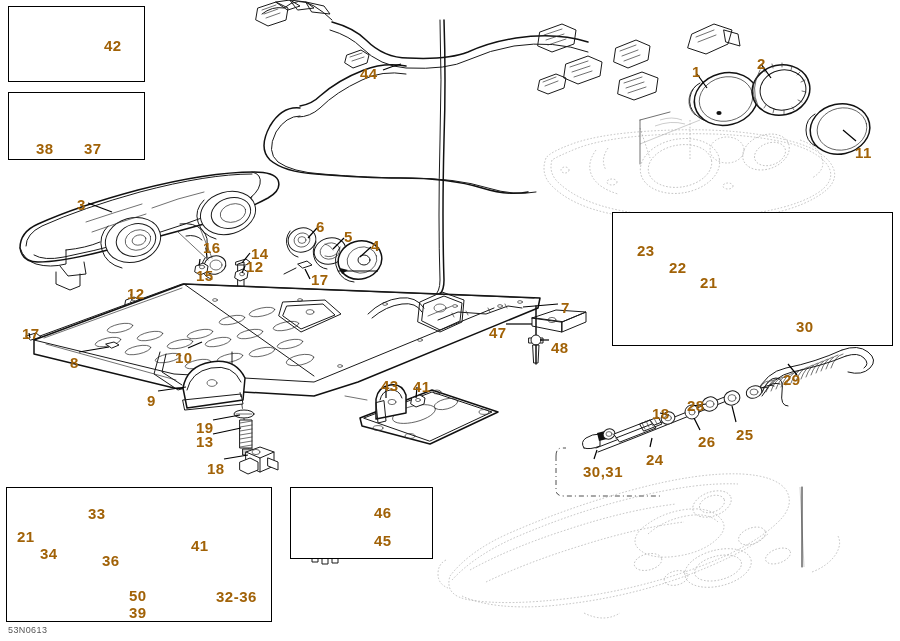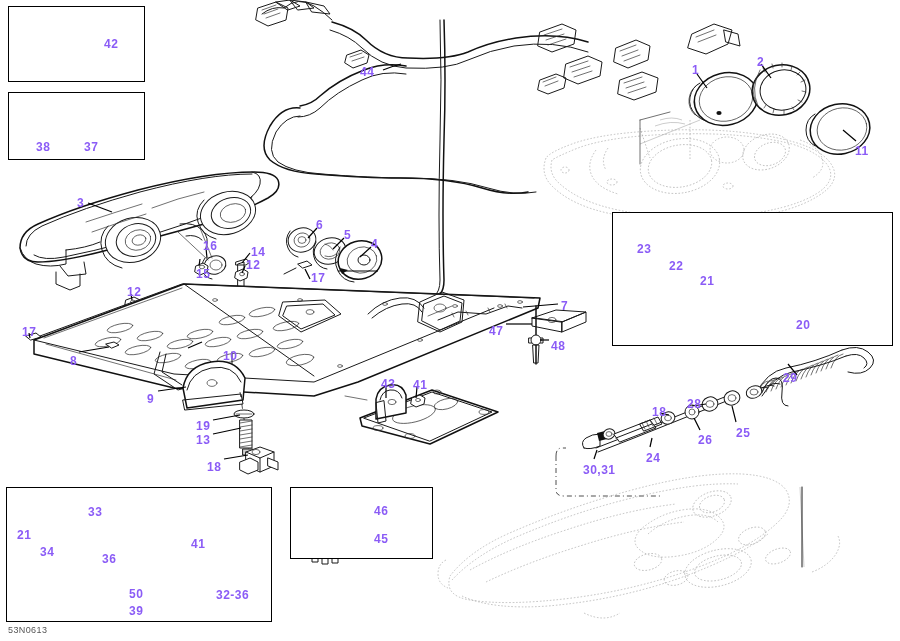--- a/index.html
+++ b/index.html
@@ -6,21 +6,21 @@
   body{
     width:900px;height:641px;position:relative;overflow:hidden;
     font-family:"Liberation Sans", sans-serif;
     color:#000;
   }
   #sheet{position:absolute;inset:0;}
   svg.layer{position:absolute;left:0;top:0;width:900px;height:641px;overflow:visible;}
   .lbl{
     position:absolute;
     font-family:"Liberation Sans", sans-serif;
-    font-size:12px;font-weight:700;color:#8b5cf6;
+    font-size:15px;font-weight:700;color:#a16207;
     letter-spacing:.5px;white-space:nowrap;line-height:1;
     user-select:none;
   }
   .wm{
     position:absolute;left:8px;top:625px;
     font-family:"Liberation Sans", sans-serif;
     font-size:9px;font-weight:400;color:#555;letter-spacing:.4px;
   }
   .ibox{
     position:absolute;border:1.4px solid #000;background:#fff;box-sizing:border-box;
@@ -573,34 +573,34 @@
   <div class="lbl" style="left:344px;top:229px;">5</div>
   <div class="lbl" style="left:371px;top:238px;">4</div>
   <div class="lbl" style="left:203px;top:240px;">16</div>
   <div class="lbl" style="left:196px;top:268px;">15</div>
   <div class="lbl" style="left:251px;top:246px;">14</div>
   <div class="lbl" style="left:246px;top:259px;">12</div>
   <div class="lbl" style="left:311px;top:272px;">17</div>
   <div class="lbl" style="left:127px;top:286px;">12</div>
   <div class="lbl" style="left:22px;top:326px;">17</div>
   <div class="lbl" style="left:70px;top:355px;">8</div>
-  <div class="lbl" style="left:175px;top:350px;margin-left:48px;">10</div>
+  <div class="lbl" style="left:175px;top:350px;">10</div>
   <div class="lbl" style="left:147px;top:393px;">9</div>
   <div class="lbl" style="left:196px;top:420px;">19</div>
   <div class="lbl" style="left:196px;top:434px;">13</div>
   <div class="lbl" style="left:207px;top:461px;">18</div>
   <div class="lbl" style="left:561px;top:300px;">7</div>
   <div class="lbl" style="left:489px;top:325px;">47</div>
   <div class="lbl" style="left:551px;top:340px;">48</div>
   <div class="lbl" style="left:381px;top:378px;">43</div>
   <div class="lbl" style="left:413px;top:379px;">41</div>
   <div class="lbl" style="left:637px;top:243px;">23</div>
   <div class="lbl" style="left:669px;top:260px;">22</div>
   <div class="lbl" style="left:700px;top:275px;">21</div>
-  <div class="lbl" style="left:796px;top:319px;">20</div>
+  <div class="lbl" style="left:796px;top:319px;">30</div>
   <div class="lbl" style="left:783px;top:372px;">29</div>
   <div class="lbl" style="left:652px;top:406px;">18</div>
   <div class="lbl" style="left:687px;top:398px;">28</div>
   <div class="lbl" style="left:698px;top:434px;">26</div>
   <div class="lbl" style="left:736px;top:427px;">25</div>
   <div class="lbl" style="left:646px;top:452px;">24</div>
   <div class="lbl" style="left:583px;top:464px;">30,31</div>
   <div class="lbl" style="left:88px;top:506px;">33</div>
   <div class="lbl" style="left:17px;top:529px;">21</div>
   <div class="lbl" style="left:40px;top:546px;">34</div>

